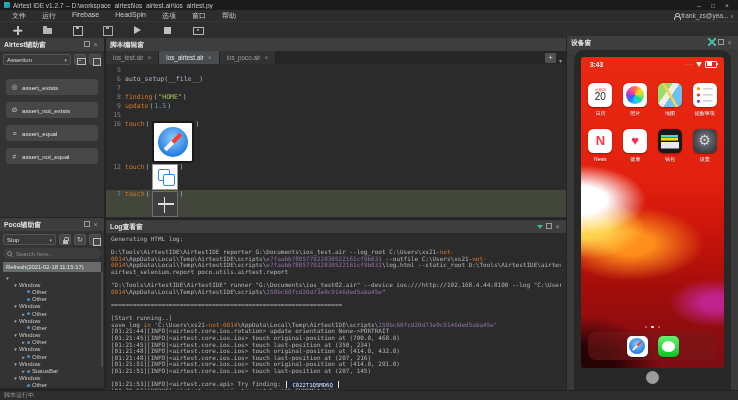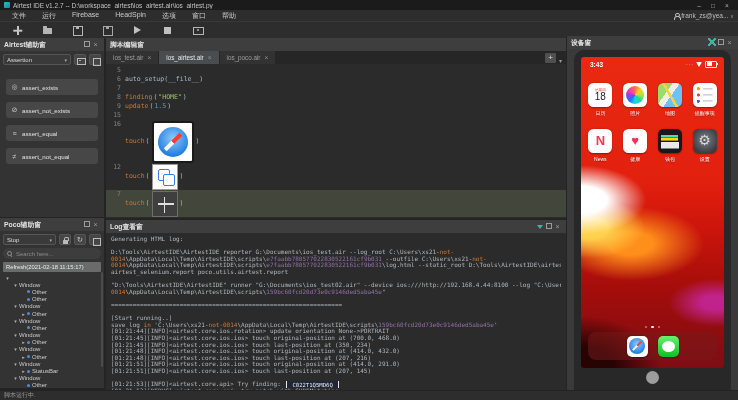--- a/index.html
+++ b/index.html
@@ -85,21 +85,21 @@
   .tab{display:flex;align-items:center;gap:4px;padding:0 7px;font-size:6.3px;color:#9d9d9d;background:#323232;border-right:1px solid #262626;}
   .tab.active{background:#4a4d4f;color:#e8e8e8;}
   .tab-close::before{content:"×";font-size:6.5px;color:#8f8f8f;}
   .tab-extras{margin-left:auto;display:flex;align-items:center;gap:3px;padding-right:4px;}
   .newtab-ic{width:11px;height:10px;background:#505050;border-radius:1px;color:#ddd;font-size:8px;line-height:9px;text-align:center;}
   .tabdd-ic::before{content:"▾";color:#999;font-size:6px;}
   .code-area{font-family:"DejaVu Sans Mono",monospace;font-size:6.5px;line-height:9px;padding-top:2px;}
   .code-row{display:flex;}
   .code-row.hl{background:#43463a;}
   .gutter{width:15px;flex:none;text-align:right;color:#808080;padding-right:4px;align-self:flex-start;}
-  .codebody{display:flex;align-items:center;gap:1px;}
+  .codebody{display:flex;align-items:flex-start;gap:1px;}
   .c-p{color:#a9b7c6;} .c-f{color:#cc7832;} .c-s{color:#a5c25c;} .c-n{color:#6897bb;}
   .tpl{flex:none;margin:1px 1px 0 1px;position:relative;box-sizing:border-box;}
   .tpl-safari{width:42px;height:42px;border:2px solid #1a1a1a;border-radius:3px;background:#fff;}
   .tpl-safari::before{content:"";position:absolute;inset:4px;border-radius:50%;background:radial-gradient(circle at 50% 38%,#8ecbf8,#1a78e0 78%);}
   .tpl-safari::after{content:"";position:absolute;left:50%;top:50%;width:4px;height:22px;margin:-11px 0 0 -2px;
                      background:linear-gradient(#ff3b30 50%,#f5f5f5 50%);transform:rotate(45deg);}
   .tpl-squares{width:26px;height:26px;background:#fff;border:1px solid #999;}
   .tpl-squares::before{content:"";position:absolute;left:5px;top:4px;width:10px;height:10px;border:1.6px solid #2f80ed;border-radius:2px;}
   .tpl-squares::after{content:"";position:absolute;left:10px;top:9px;width:10px;height:10px;border:1.6px solid #2f80ed;border-radius:2px;background:#fff;}
   .tpl-plus{width:26px;height:26px;background:#3f3f3f;border:1px solid #6e6e6e;}
@@ -468,21 +468,21 @@
           <span class="dtime">3:43</span>
           <span class="spacer"></span>
           <span class="sigdots">···</span>
           <span class="wifi-ic"></span>
           <span class="batt-ic"></span>
         </div>
         <div class="app-grid grid-row1" id="app-row1">
             <div class="app-cell">
               <div class="appicon ic-calendar">
                 <div class="cal-week">星期四</div>
-                <div class="cal-day">18</div>
+                <div class="cal-day">20</div>
               </div>
               <div class="app-label">日历</div>
             </div>
             <div class="app-cell">
               <div class="appicon ic-photos"></div>
               <div class="app-label">照片</div>
             </div>
             <div class="app-cell">
               <div class="appicon ic-maps"></div>
               <div class="app-label">地图</div>

